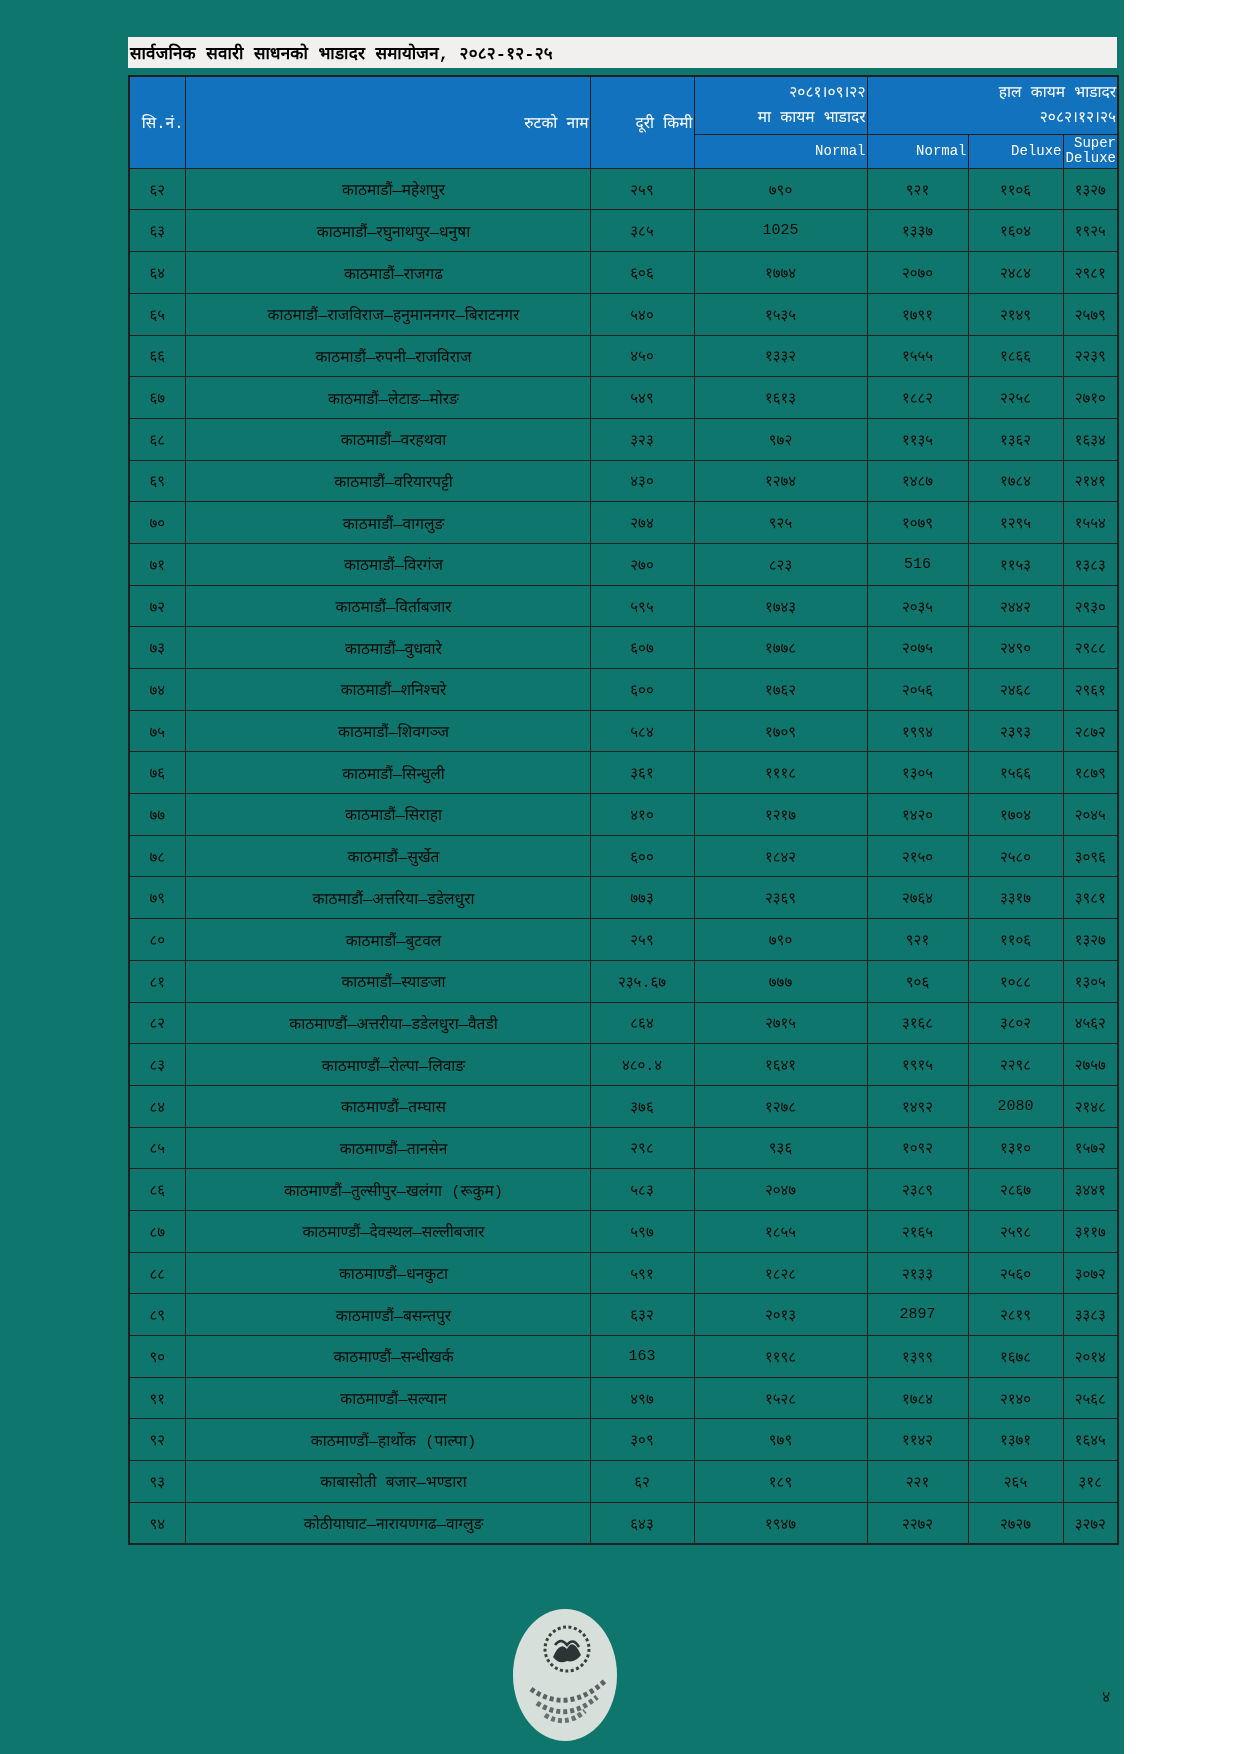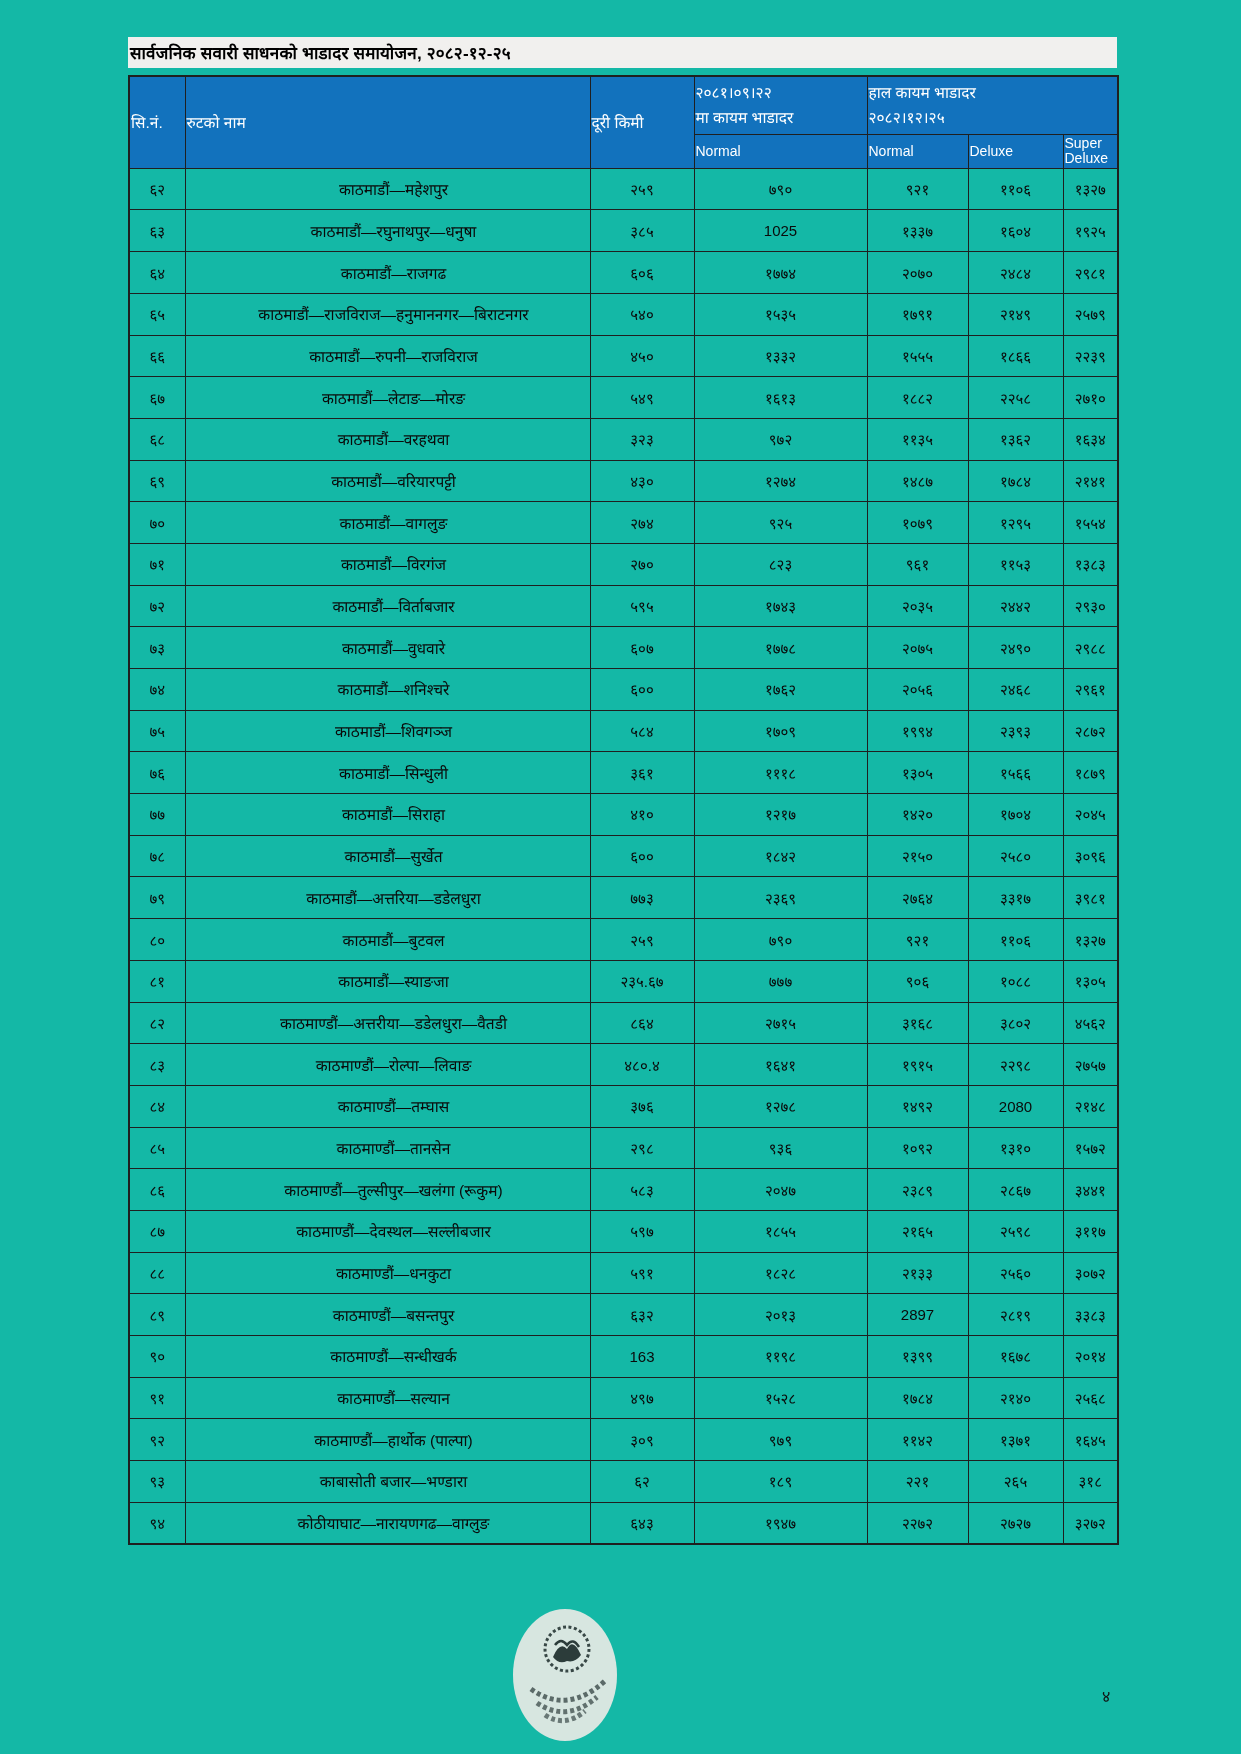--- a/index.html
+++ b/index.html
@@ -1,20 +1,20 @@
 <!DOCTYPE html>
 <html style="--header-bg: #1272bd;"><head>
 <meta charset="utf-8">
 <style>
   html,body{margin:0;padding:0;background:#ffffff;}
   .page{
     position:relative;
-    width:1241px;height:1754px;
-    background:#14b8a6;
-    font-family:Liberation Sans, sans-serif;
+    width:1124px;height:1754px;
+    background:#0f766e;
+    font-family:Liberation Mono, monospace;
     color:#111;
     overflow:hidden;
   }
   .title-strip{
     position:absolute;left:128px;top:37px;width:989px;height:31px;
     background:#f1f0ee;
     display:flex;align-items:center;
   }
   .title-strip .doc-title{
     font-size:17px;font-weight:bold;color:#000;
@@ -28,21 +28,21 @@
   }
   table.fare-table th, table.fare-table td{
     border:1.5px solid #1f1f1f;
     overflow:hidden;
   }
   table.fare-table{border:2px solid #1f1f1f;}
   thead th{
     background:var(--header-bg,#1272bd);
     color:#ffffff;
     font-weight:normal;
-    text-align:left;
+    text-align:right;
     vertical-align:middle;
   }
   th.group-head{font-size:15.5px;line-height:1.55;}
   tr.head-main th{height:55px;font-size:15.5px;}
   tr.head-sub th{height:30px;font-size:14px;line-height:1.1;margin-left:42px;}
   tbody td{
     height:38.7px;
     font-size:15px;
     text-align:center;
     vertical-align:middle;
@@ -183,21 +183,21 @@
         <td>९२५</td>
         <td>१०७९</td>
         <td>१२९५</td>
         <td>१५५४</td>
       </tr>
         <tr>
         <td class="sn">७१</td>
         <td class="route">काठमाडौं—विरगंज</td>
         <td>२७०</td>
         <td>८२३</td>
-        <td>९६१</td>
+        <td>516</td>
         <td>११५३</td>
         <td>१३८३</td>
       </tr>
         <tr>
         <td class="sn">७२</td>
         <td class="route">काठमाडौं—विर्ताबजार</td>
         <td>५९५</td>
         <td>१७४३</td>
         <td>२०३५</td>
         <td>२४४२</td>

